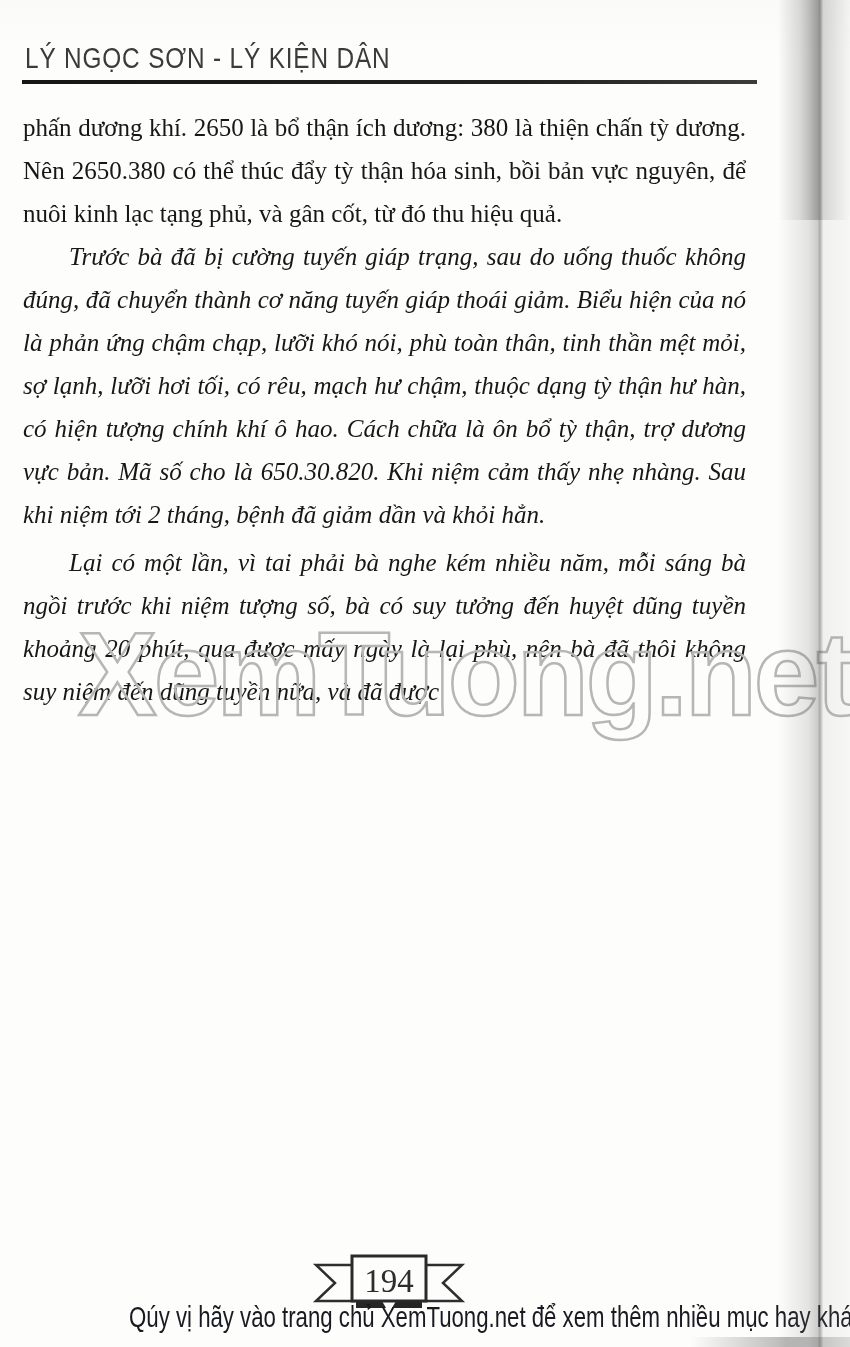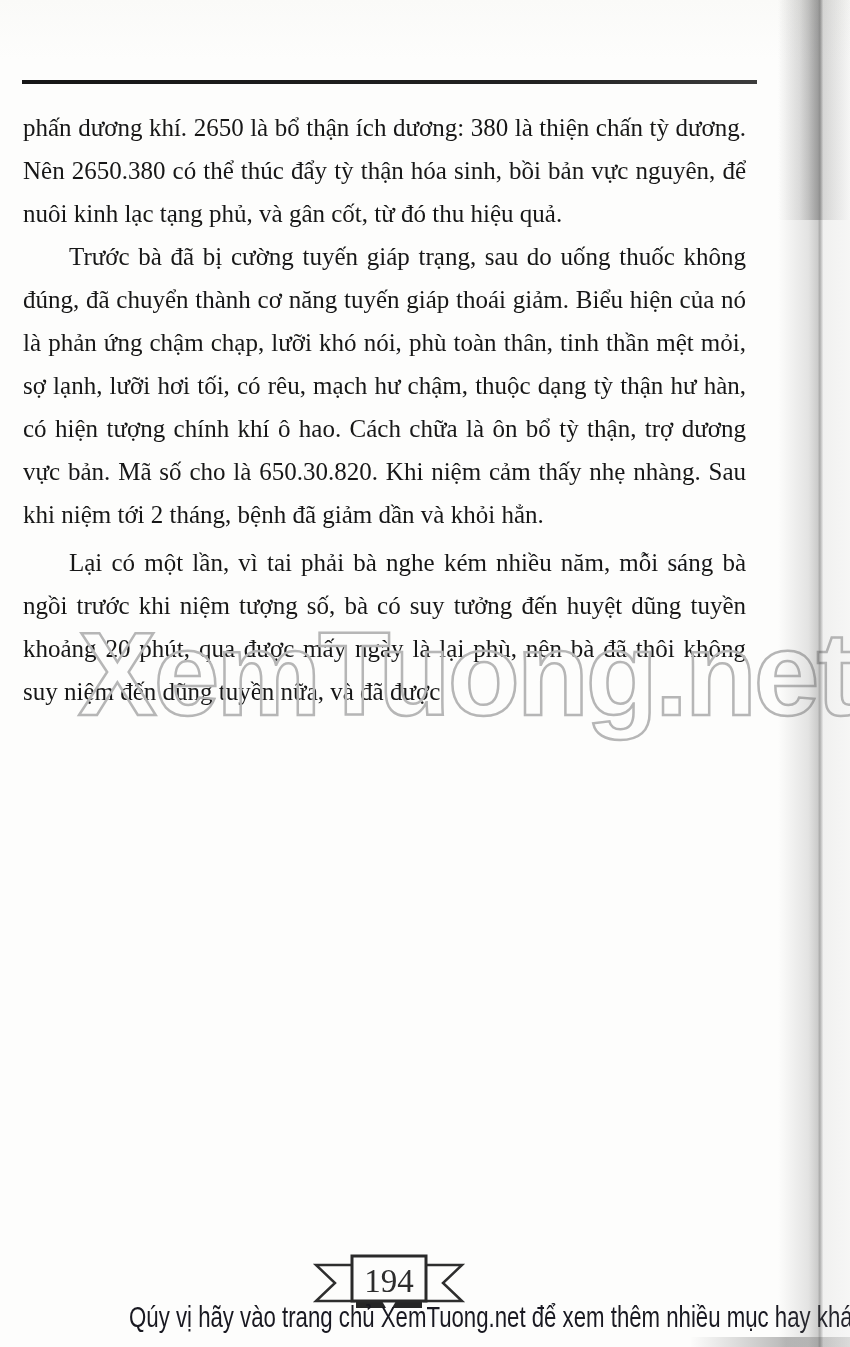--- a/index.html
+++ b/index.html
@@ -25,21 +25,21 @@
     z-index:2;
   }
 
   
   .body-text{
     position:absolute;left:23px;top:106px;width:723px;z-index:2;
     font-size:25px;line-height:43px;color:#171717;
     text-align:justify;
   }
   .body-text p{margin:0;}
-  .para-indent{text-indent:46px;}
+  .para-indent{text-indent:46px;font-style:italic;}
   .para-gap{margin-top:5px !important;}
   .example-heading{
     margin:16px 0 12px 0 !important;
     padding-left:58px;
     font-weight:bold;font-style:italic;
     text-align:left;
   }
 
   
   .watermark{
@@ -92,20 +92,23 @@
   .bottom-smudge{
     position:absolute;bottom:0;right:0;width:160px;height:10px;z-index:6;pointer-events:none;
     background:linear-gradient(90deg,rgba(0,0,0,0) 0%,rgba(60,60,60,0.35) 60%,rgba(60,60,60,0.15) 100%);
   }
 </style>
 </head>
 <body>
 
 <div class="page">
 
+  <div class="running-header">
+    <span class="squeeze">LÝ NGỌC SƠN - LÝ KIỆN DÂN</span>
+  </div>
   <div class="header-rule"></div>
 
   <div class="body-text">
     <p>phấn dương khí. 2650 là bổ thận ích dương: 380 là thiện chấn tỳ dương. Nên 2650.380 có thể thúc đẩy tỳ thận hóa sinh, bồi bản vực nguyên, để nuôi kinh lạc tạng phủ, và gân cốt, từ đó thu hiệu quả.</p>
     <p class="para-indent">Trước bà đã bị cường tuyến giáp trạng, sau do uống thuốc không đúng, đã chuyển thành cơ năng tuyến giáp thoái giảm. Biểu hiện của nó là phản ứng chậm chạp, lưỡi khó nói, phù toàn thân, tinh thần mệt mỏi, sợ lạnh, lưỡi hơi tối, có rêu, mạch hư chậm, thuộc dạng tỳ thận hư hàn, có hiện tượng chính khí ô hao. Cách chữa là ôn bổ tỳ thận, trợ dương vực bản. Mã số cho là 650.30.820. Khi niệm cảm thấy nhẹ nhàng. Sau khi niệm tới 2 tháng, bệnh đã giảm dần và khỏi hẳn.</p>
     <p class="para-indent para-gap">Lại có một lần, vì tai phải bà nghe kém nhiều năm, mỗi sáng bà ngồi trước khi niệm tượng số, bà có suy tưởng đến huyệt dũng tuyền khoảng 20 phút, qua được mấy ngày là lại phù, nên bà đã thôi không suy niệm đến dũng tuyền nữa, và đã được</p>
   </div>
 
   <div class="watermark">XemTuong.net</div>
 

